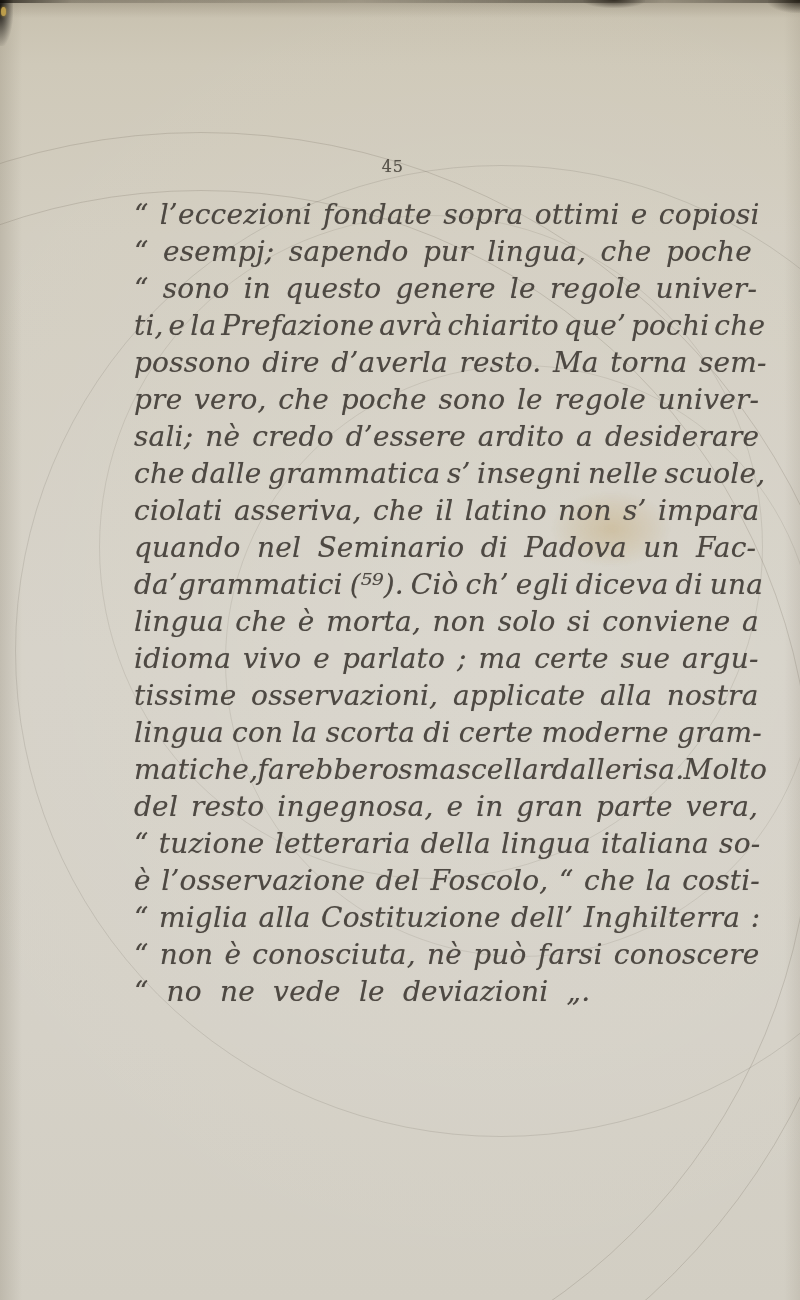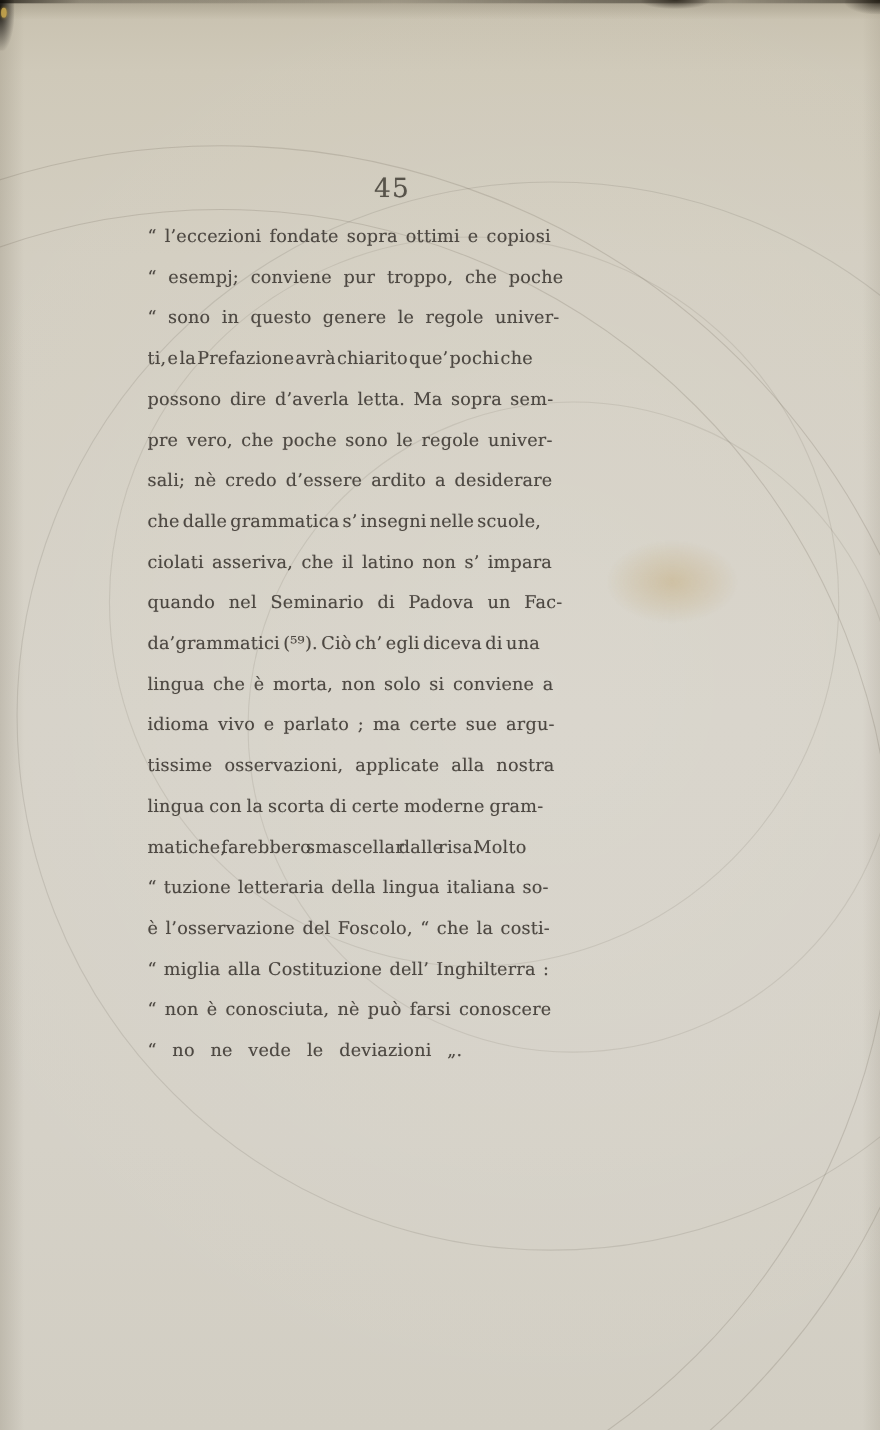--- a/index.html
+++ b/index.html
@@ -30,28 +30,29 @@
                  background:radial-gradient(ellipse at 100% 0%,rgba(25,20,12,0.8),rgba(25,20,12,0) 75%); }
   .stain { left:552px; top:492px; width:118px; height:74px; border-radius:50%; filter:blur(1px);
                  background:radial-gradient(ellipse,rgba(184,146,74,0.30),rgba(184,146,74,0.12) 45%,rgba(184,146,74,0) 72%); }
   .arc { position:absolute; border-radius:50%; border:1.4px solid rgba(108,100,86,0.22); filter:blur(.4px); }
   .arc-1 { left:-468px; top:132px;  width:1336px; height:1336px; }
   .arc-2 { left:-410px; top:190px;  width:1220px; height:1220px; }
   .arc-3 { left:15px;   top:165px;  width:970px;  height:970px;  border-color:rgba(108,100,86,0.18); }
   .arc-4 { left:99px;   top:215px;  width:662px;  height:662px;  border-color:rgba(108,100,86,0.15); }
   .arc-5 { left:225px;  top:365px;  width:590px;  height:590px;  border-color:rgba(108,100,86,0.14); }
   .page-number {
-    position:absolute; left:340px; top:157px; width:64px; text-align:left;
-    font-size:24px; color:#57534a; letter-spacing:1px;
+    position:absolute; left:340px; top:157px; width:64px; text-align:right;
+    font-size:16px; color:#57534a; letter-spacing:1px;
     text-shadow:0 0 .7px rgba(87,83,74,.5);
   }
   .text-block {
     position:absolute; left:134px; top:196px; width:561px;
-    font-size:16px; line-height:37px; color:#4d4842; letter-spacing:.2px;
+    font-size:28px; line-height:37px; color:#4d4842; letter-spacing:.2px;
     text-shadow:0 0 .7px rgba(77,72,66,.45);
+    font-style:italic;
   }
   .line { margin:0; white-space:nowrap; }
   .line.short { word-spacing:9px; }
 </style>
 </head>
 <body>
 
 <div class="page">
 
   <span class="overlay arc arc-1"></span>
@@ -67,34 +68,35 @@
   <span class="overlay edge-line-top"></span>
   <span class="overlay corner-tl"></span>
   <span class="overlay gold-glint"></span>
   <span class="overlay top-smudge"></span>
   <span class="overlay corner-tr"></span>
 
   <div class="page-number">45</div>
 
   <div class="text-block">
     <p class="line" style="word-spacing: 2.07031px;"><span>“ l’eccezioni fondate sopra ottimi e copiosi</span></p>
-    <p class="line" style="word-spacing: 5.29688px;"><span>“ esempj; conviene pur troppo, che poche</span></p>
+    <p class="line" style="word-spacing: 5.29688px;"><span>“ esempj; sapendo pur lingua, che poche</span></p>
     <p class="line" style="word-spacing: 5.01339px;"><span>“ sono in questo genere le regole univer-</span></p>
     <p class="line" style="word-spacing: -4.19141px;"><span>ti, e la Prefazione avrà chiarito que’ pochi che</span></p>
-    <p class="line" style="word-spacing: 2.42708px;"><span>possono dire d’averla letta. Ma sopra sem-</span></p>
+    <p class="line" style="word-spacing: 2.42708px;"><span>possono dire d’averla resto. Ma torna sem-</span></p>
     <p class="line" style="word-spacing: 2.51116px;"><span>pre vero, che poche sono le regole univer-</span></p>
     <p class="line" style="word-spacing: 2.84115px;"><span>sali; nè credo d’essere ardito a desiderare</span></p>
     <p class="line" style="word-spacing: -2.57812px;"><span>che dalle grammatica s’ insegni nelle scuole,</span></p>
     <p class="line" style="word-spacing: 2.22991px;"><span>ciolati asseriva, che il latino non s’ impara</span></p>
     <p class="line" style="word-spacing: 7.1901px;"><span>quando nel Seminario di Padova un Fac-</span></p>
     <p class="line" style="word-spacing: -2.19196px;"><span>da’grammatici (⁵⁹). Ciò ch’ egli diceva di una</span></p>
     <p class="line" style="word-spacing: 2.46875px;"><span>lingua che è morta, non solo si conviene a</span></p>
     <p class="line" style="word-spacing: 2.83203px;"><span>idioma vivo e parlato ; ma certe sue argu-</span></p>
     <p class="line" style="word-spacing: 5.58203px;"><span>tissime osservazioni, applicate alla nostra</span></p>
     <p class="line" style="word-spacing: -0.881696px;"><span>lingua con la scorta di certe moderne gram-</span></p>
     <p class="line" style="word-spacing: -9.86562px;"><span>matiche, farebbero smascellar dalle risa. Molto</span></p>
+    <p class="line" style="word-spacing: 3.78571px;"><span>del resto ingegnosa, e in gran parte vera,</span></p>
     <p class="line" style="word-spacing: 1.11979px;"><span>“ tuzione letteraria della lingua italiana so-</span></p>
     <p class="line" style="word-spacing: 1.48214px;"><span>è l’osservazione del Foscolo, “ che la costi-</span></p>
     <p class="line" style="word-spacing: 1.28906px;"><span>“ miglia alla Costituzione dell’ Inghilterra :</span></p>
     <p class="line" style="word-spacing: 2.07812px;"><span>“ non è conosciuta, nè può farsi conoscere</span></p>
     <p class="line short"><span>“ no ne vede le deviazioni „.</span></p>
   </div>
 </div>
 
 </body></html>

